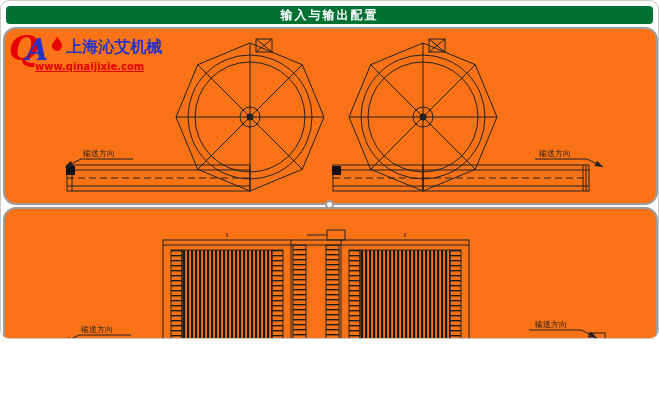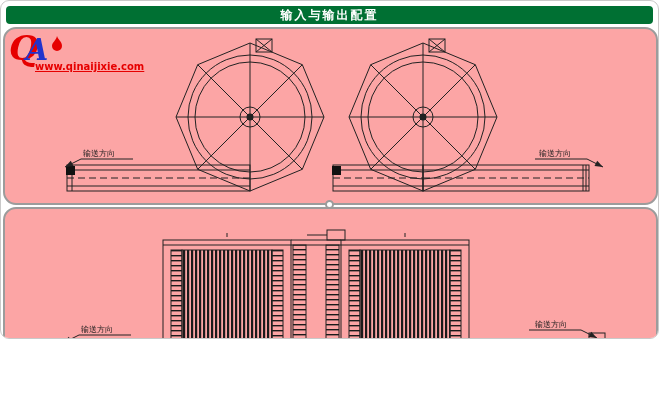--- a/index.html
+++ b/index.html
@@ -16,21 +16,21 @@
   .header {
     position:absolute; left:5px; right:5px; top:5px; height:18px;
     background:#007033; border-radius:4px;
     display:flex; align-items:center; justify-content:center;
   }
   .header .title {
     color:#ffffff; font-size:12px; font-weight:bold; letter-spacing:2px;
   }
   .panel {
     position:absolute; left:2px; width:655px;
-    border:2px solid #9c9c9c; border-radius:13px; background:#fca5a5;padding-left:32px;
+    border:2px solid #9c9c9c; border-radius:13px; background:#f97316;padding-left:32px;
   }
   .panel-top    { top:26px;  height:178px; }
   .panel-bottom { top:206px; height:191px; }
   .panel svg { position:absolute; left:0; top:0; width:100%; height:100%; }
   svg text { font-family:"DejaVu Sans","Liberation Sans",sans-serif; }
 
   .logo { position:absolute; left:8px; top:30px; z-index:5; line-height:1; }
   .logo-row { display:flex; align-items:flex-start; }
   .logo-q {
     font-family:"DejaVu Serif","Liberation Serif",serif;
@@ -61,20 +61,21 @@
     <span class="title">输入与输出配置</span>
   </div>
 
   <div class="logo">
     <div class="logo-row">
       <span class="logo-q">Q</span>
       <span class="logo-a">A</span>
       <svg class="flame" width="12" height="16" viewBox="0 0 12 16">
         <path d="M6 0 C7 4 11 5 11 10 A5 5 0 0 1 1 10 C1 6 5 5 6 0 Z" fill="#e60000"></path>
       </svg>
+      <span class="logo-company">上海沁艾机械</span>
     </div>
     <div class="logo-url">www.qinaijixie.com</div>
   </div>
 
   <div class="panel panel-top">
     <svg viewBox="0 0 651 174">
       <defs>
         <g id="oct" stroke="#222" stroke-width="1" fill="none">
           <polygon points="0,-74 52.3,-52.3 74,0 52.3,52.3 0,74 -52.3,52.3 -74,0 -52.3,-52.3"></polygon>
           <line x1="0" y1="0" x2="0" y2="-74"></line>

